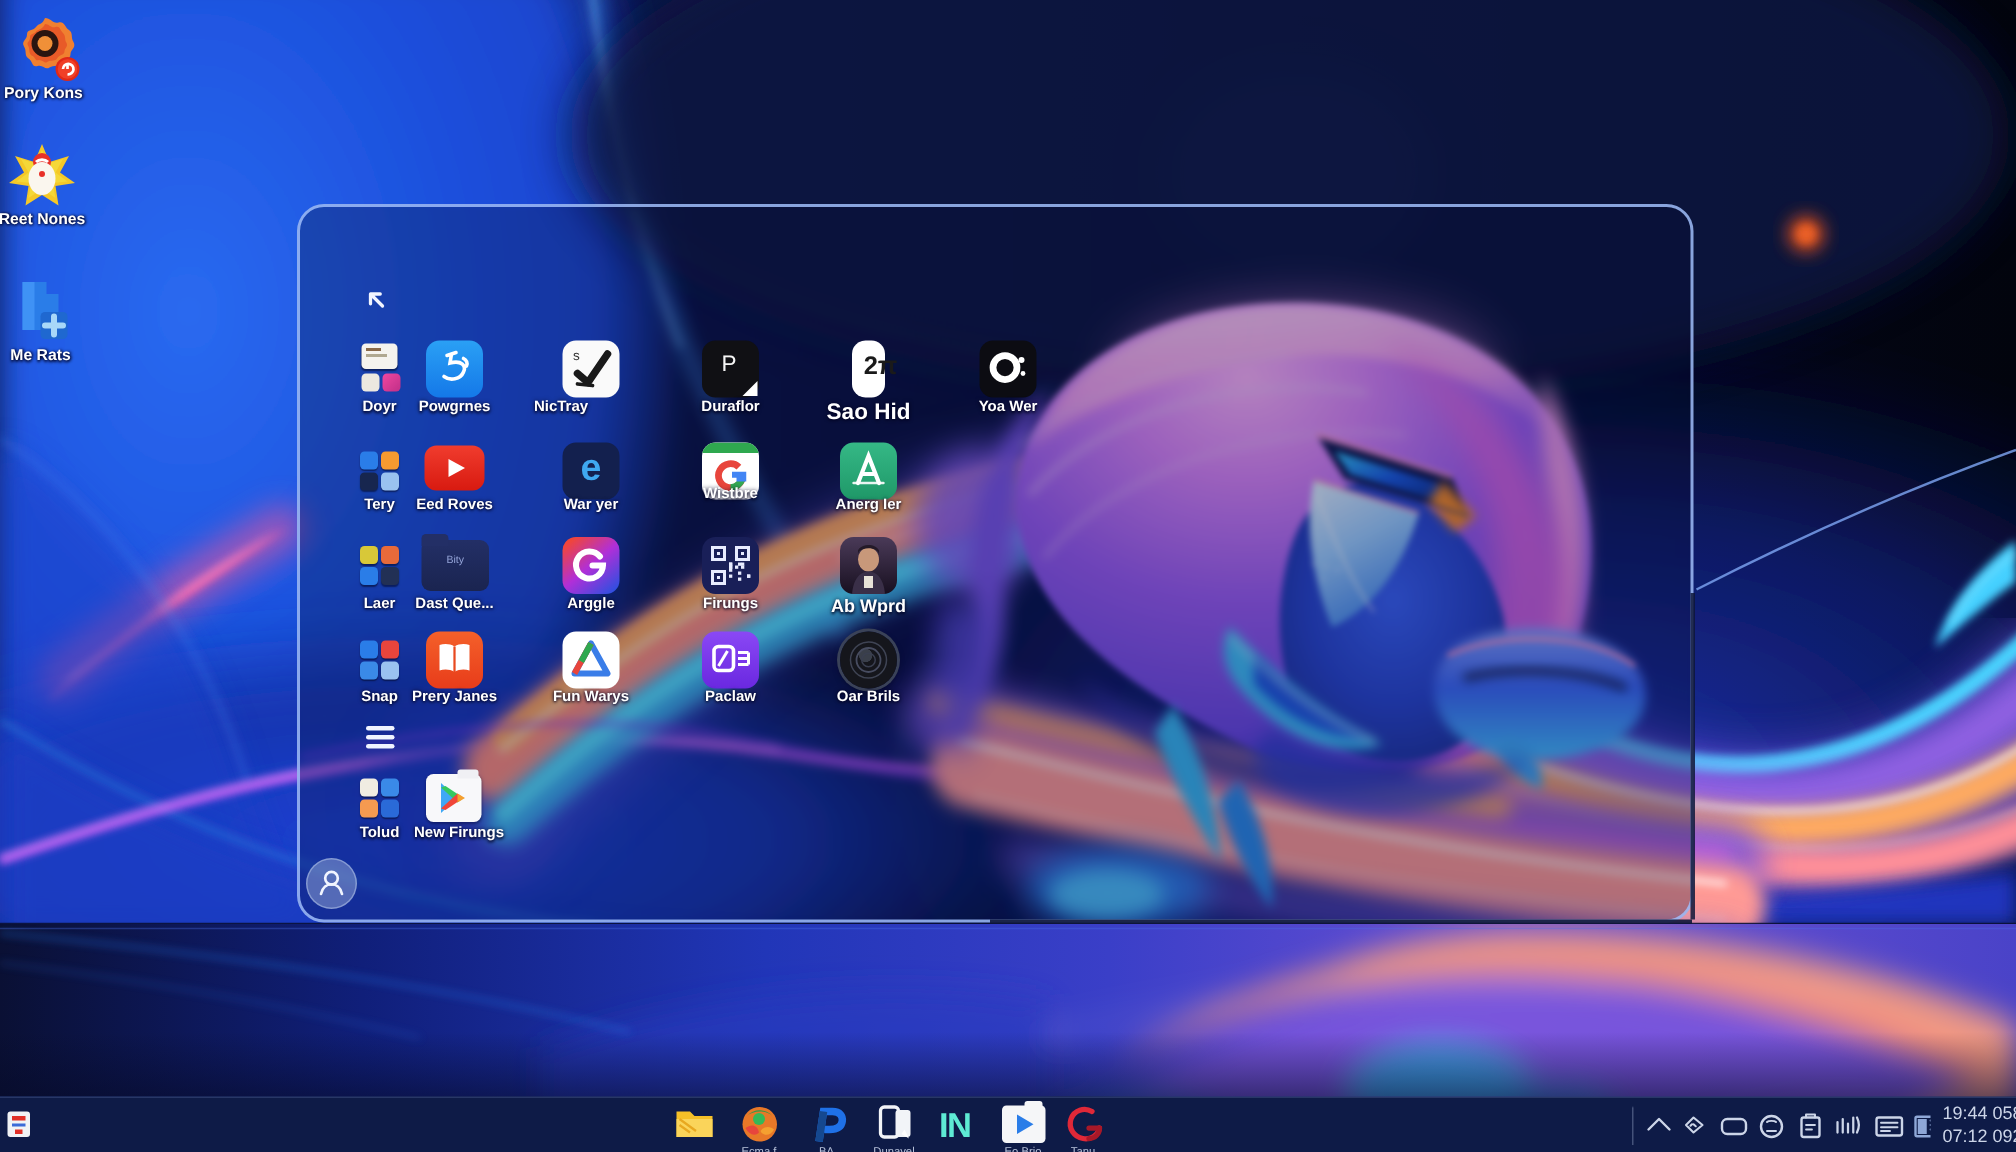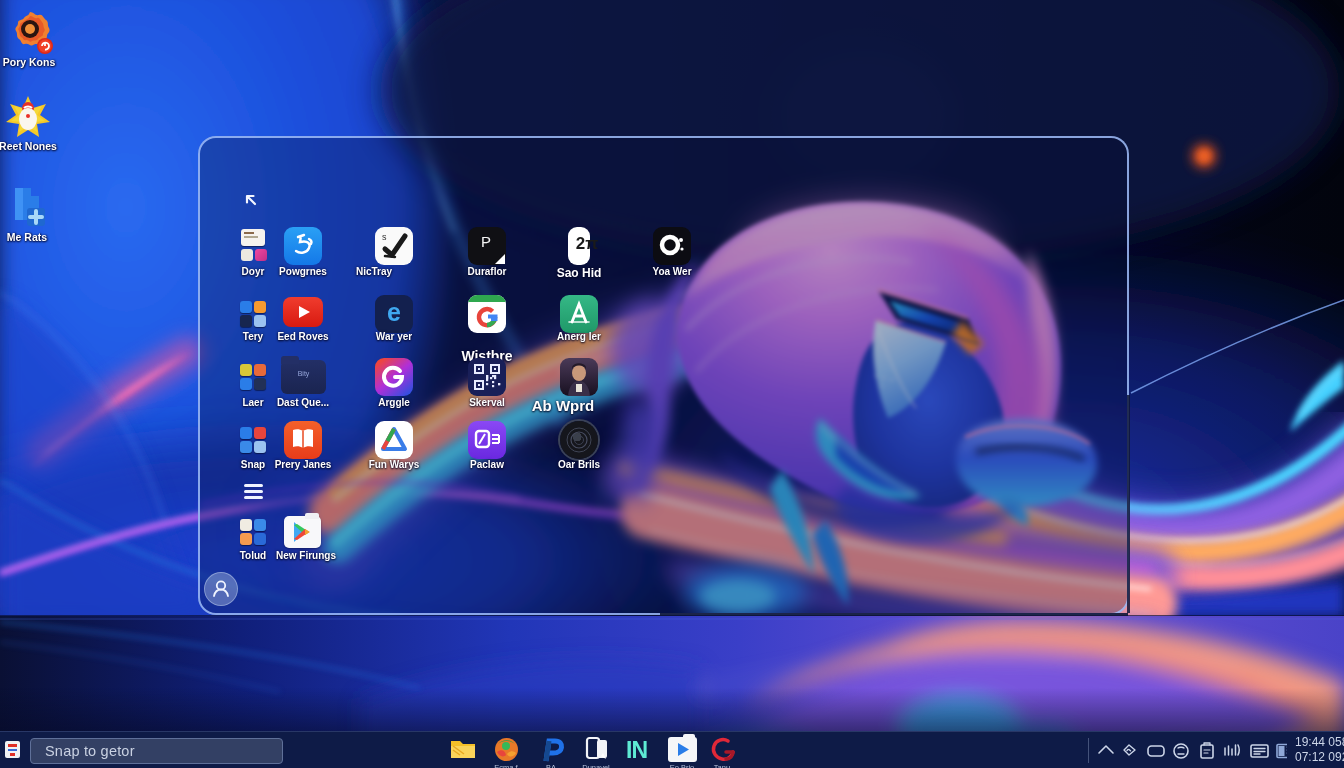--- a/index.html
+++ b/index.html
@@ -309,21 +309,21 @@
   <div class="lbl" style="left:374px;top:266px;font-size:10px">NicTray</div>
   <div class="ic" style="left:487px;top:227px;width:38px;height:38px;background:#101014">
 <svg width="38" height="38" viewBox="0 0 38 38">
         <text x="13" y="20" font-size="15" fill="#f5f5f5" font-family="Liberation Sans">P</text>
 <path d="M27,37 L37,27 L37,37 Z" fill="#fff"></path>
       </svg></div>
   <div class="lbl" style="left:487px;top:266px;font-size:10px">Duraflor</div>
   <div class="ic" style="left:579px;top:227px;width:22px;height:38px;background:#ffffff">
 <div style="position:absolute;left:0;top:7px;width:38px;text-align:center;font-size:17px;font-weight:700;color:#1a1a1a">2π</div>
     </div>
-  <div class="lbl" style="left:579px;top:266px;font-size:12px">Sao Hid</div>
+  <div class="lbl" style="left:579px;top:266px;font-size:15px">Sao Hid</div>
   <div class="ic" style="left:672px;top:227px;width:38px;height:38px;background:#0c0c12">
 <svg width="38" height="38" viewBox="0 0 38 38">
         <circle cx="17" cy="18" r="8" stroke="#fff" stroke-width="4.5" fill="none"></circle>
 <circle cx="28" cy="13" r="2" fill="#fff"></circle>
         <circle cx="29" cy="22" r="1.6" fill="#fff"></circle>
       </svg></div>
   <div class="lbl" style="left:672px;top:266px;font-size:10px">Yoa Wer</div>
   <div class="abs" style="left:240px;top:301px;width:12px;height:12px;border-radius:3px;background:#2a7de8;box-shadow:0 1px 1px rgba(0,0,20,.5)"></div>
     <div class="abs" style="left:254px;top:301px;width:12px;height:12px;border-radius:3px;background:#f59a30;box-shadow:0 1px 1px rgba(0,0,20,.5)"></div>
     <div class="abs" style="left:240px;top:315px;width:12px;height:12px;border-radius:3px;background:#17264f;box-shadow:0 1px 1px rgba(0,0,20,.5)"></div>
@@ -340,21 +340,21 @@
   <div class="lbl" style="left:394px;top:331px;font-size:10px">War yer</div>
   <div class="ic" style="left:487px;top:295px;width:38px;height:38px;background:#ffffff;overflow:hidden">
 <div class="abs" style="left:0;top:0;width:38px;height:7px;background:#2fa84f"></div>
 <svg width="38" height="38" viewBox="0 0 38 38">
         <g transform="translate(19,22)">
 <path d="M8,0 A8,8 0 1 1 5.6,-5.6" stroke="#e8453c" stroke-width="4.5" fill="none"></path>
 <path d="M8,0 A8,8 0 0 1 0,8" stroke="#34a853" stroke-width="4.5" fill="none"></path>
 <path d="M1,-0.5 L8.5,-0.5 L8.5,2 L4,2" stroke="#4285f4" stroke-width="4" fill="none"></path>
         </g>
       </svg></div>
-  <div class="lbl" style="left:487px;top:348px;font-size:14px">Wistbre</div>
+  <div class="lbl" style="left:487px;top:324px;font-size:10px">Wistbre</div>
   <div class="ic" style="left:579px;top:295px;width:38px;height:38px;background:linear-gradient(180deg,#35b886,#1f9868)">
 <svg width="38" height="38" viewBox="0 0 38 38">
         <path d="M12,27 L19,9 L26,27 M15,21 L23,21" stroke="#fff" stroke-width="2.8" fill="none" stroke-linecap="round"></path>
 <path d="M9,27 L29,27" stroke="#fff" stroke-width="1.6" stroke-linecap="round" opacity="0.9"></path>
       </svg></div>
   <div class="lbl" style="left:579px;top:331px;font-size:10px">Anerg Ier</div>
   <div class="abs" style="left:240px;top:364px;width:12px;height:12px;border-radius:3px;background:#d8c838;box-shadow:0 1px 1px rgba(0,0,20,.5)"></div>
     <div class="abs" style="left:254px;top:364px;width:12px;height:12px;border-radius:3px;background:#e86a3a;box-shadow:0 1px 1px rgba(0,0,20,.5)"></div>
     <div class="abs" style="left:240px;top:378px;width:12px;height:12px;border-radius:3px;background:#2a7de8;box-shadow:0 1px 1px rgba(0,0,20,.5)"></div>
     <div class="abs" style="left:254px;top:378px;width:12px;height:12px;border-radius:3px;background:#223055;box-shadow:0 1px 1px rgba(0,0,20,.5)"></div>
@@ -386,29 +386,29 @@
           <rect x="26" y="19" width="2.2" height="2.2"></rect>
           <rect x="18" y="17" width="2.2" height="2.2"></rect>
           <rect x="24" y="23" width="2.2" height="2.2"></rect>
           <rect x="18" y="19" width="2.2" height="2.2"></rect>
           <rect x="18" y="25" width="2.2" height="2.2"></rect>
           <rect x="24" y="17" width="2.2" height="2.2"></rect>
           <rect x="30" y="25" width="2.2" height="2.2"></rect>
           <rect x="18" y="19" width="2.2" height="2.2"></rect>
         </g>
       </svg></div>
-  <div class="lbl" style="left:487px;top:397px;font-size:10px">Skerval</div>
+  <div class="lbl" style="left:487px;top:397px;font-size:10px">Firungs</div>
   <div class="ic" style="left:579px;top:358px;width:38px;height:38px;background:linear-gradient(180deg,#4a3a58,#181020);overflow:hidden">
 <svg width="38" height="38" viewBox="0 0 38 38">
         <ellipse cx="19" cy="15" rx="7" ry="8" fill="#c8987a"></ellipse>
 <path d="M8,38 C9,27 14,23 19,23 C24,23 29,27 30,38 Z" fill="#3a2f48"></path>
 <path d="M12,12 C12,6 26,6 26,12 L26,9 C24,4 14,4 12,9 Z" fill="#241a28"></path>
 <rect x="16" y="26" width="6" height="8" fill="#e8e2d8"></rect>
       </svg></div>
-  <div class="lbl" style="left:563px;top:397px;font-size:15px">Ab Wprd</div>
+  <div class="lbl" style="left:579px;top:397px;font-size:12px">Ab Wprd</div>
   <div class="abs" style="left:240px;top:427px;width:12px;height:12px;border-radius:3px;background:#2a7de8;box-shadow:0 1px 1px rgba(0,0,20,.5)"></div>
     <div class="abs" style="left:254px;top:427px;width:12px;height:12px;border-radius:3px;background:#e8453c;box-shadow:0 1px 1px rgba(0,0,20,.5)"></div>
     <div class="abs" style="left:240px;top:441px;width:12px;height:12px;border-radius:3px;background:#3a8ae8;box-shadow:0 1px 1px rgba(0,0,20,.5)"></div>
     <div class="abs" style="left:254px;top:441px;width:12px;height:12px;border-radius:3px;background:#9ac2f0;box-shadow:0 1px 1px rgba(0,0,20,.5)"></div>
   <div class="lbl" style="left:253px;top:459px;font-size:10px">Snap</div>
   <div class="ic" style="left:303px;top:421px;width:38px;height:38px;background:linear-gradient(180deg,#f4602a,#e83c1a)">
 <svg width="38" height="38" viewBox="0 0 38 38">
         <path d="M19,10 C16,8 12,8 9,9 L9,26 C12,25 16,25 19,27 C22,25 26,25 29,26 L29,9 C26,8 22,8 19,10 Z" fill="#fff"></path>
 <path d="M19,10 L19,27" stroke="#e84a20" stroke-width="1.5"></path>
       </svg></div>
@@ -459,23 +459,20 @@
 <svg width="32" height="32" viewBox="0 0 32 32">
         <circle cx="16" cy="12.5" r="4.2" stroke="#f0f4ff" stroke-width="1.8" fill="none"></circle>
 <path d="M9,23 C10,18.5 13,16.5 16,16.5 C19,16.5 22,18.5 23,23" stroke="#f0f4ff" stroke-width="1.8" fill="none" stroke-linecap="round"></path>
       </svg></div>
 
   <div class="abs" id="taskbar" style="left:0;top:731px;width:1344px;height:37px;background:#0e1b47;border-top:1px solid rgba(90,110,160,0.35);overflow:hidden;">
     <div class="abs" style="left:5px;top:9px;width:15px;height:17px;background:#f0f2f5;border-radius:2px">
 <div class="abs" style="left:3px;top:3px;width:9px;height:3px;background:#e03028"></div>
 <div class="abs" style="left:3px;top:8px;width:9px;height:2px;background:#3a6ad8"></div>
 <div class="abs" style="left:5px;top:12px;width:5px;height:3px;background:#e03028"></div>
-      </div>
-    <div class="abs" style="left:30px;top:6px;width:253px;height:26px;border-radius:4px;background:rgba(58,70,106,0.85);border:1px solid #5f7099;box-sizing:border-box;">
-<div style="position:absolute;left:14px;top:4px;font-size:14.5px;color:#c9d1e2;letter-spacing:0.2px">Snap to getor</div>
       </div>
     <svg class="abs" style="left:449px;top:5px" width="28" height="24" viewBox="0 0 28 24">
 <path d="M2,4 L11,4 L14,7 L26,7 L26,21 L2,21 Z" fill="#f5c028"></path>
 <path d="M2,9 L26,9 L26,21 L2,21 Z" fill="#fad45a"></path>
 <path d="M4,9 L15,17 M4,13 L11,18" stroke="#e8a820" stroke-width="1.5"></path>
       </svg>
     <svg class="abs" style="left:493px;top:4px" width="27" height="27" viewBox="0 0 27 27">
 <circle cx="13.5" cy="13.5" r="11.5" fill="#e87828"></circle>
 <path d="M5,8 A11.5,11.5 0 0 1 22,8 C18,4 9,4 5,8 Z" fill="#2f9a4a"></path>
 <path d="M4,16 C8,13 12,14 13,19 C10,22 6,20 4,16 Z" fill="#e8453c"></path>

